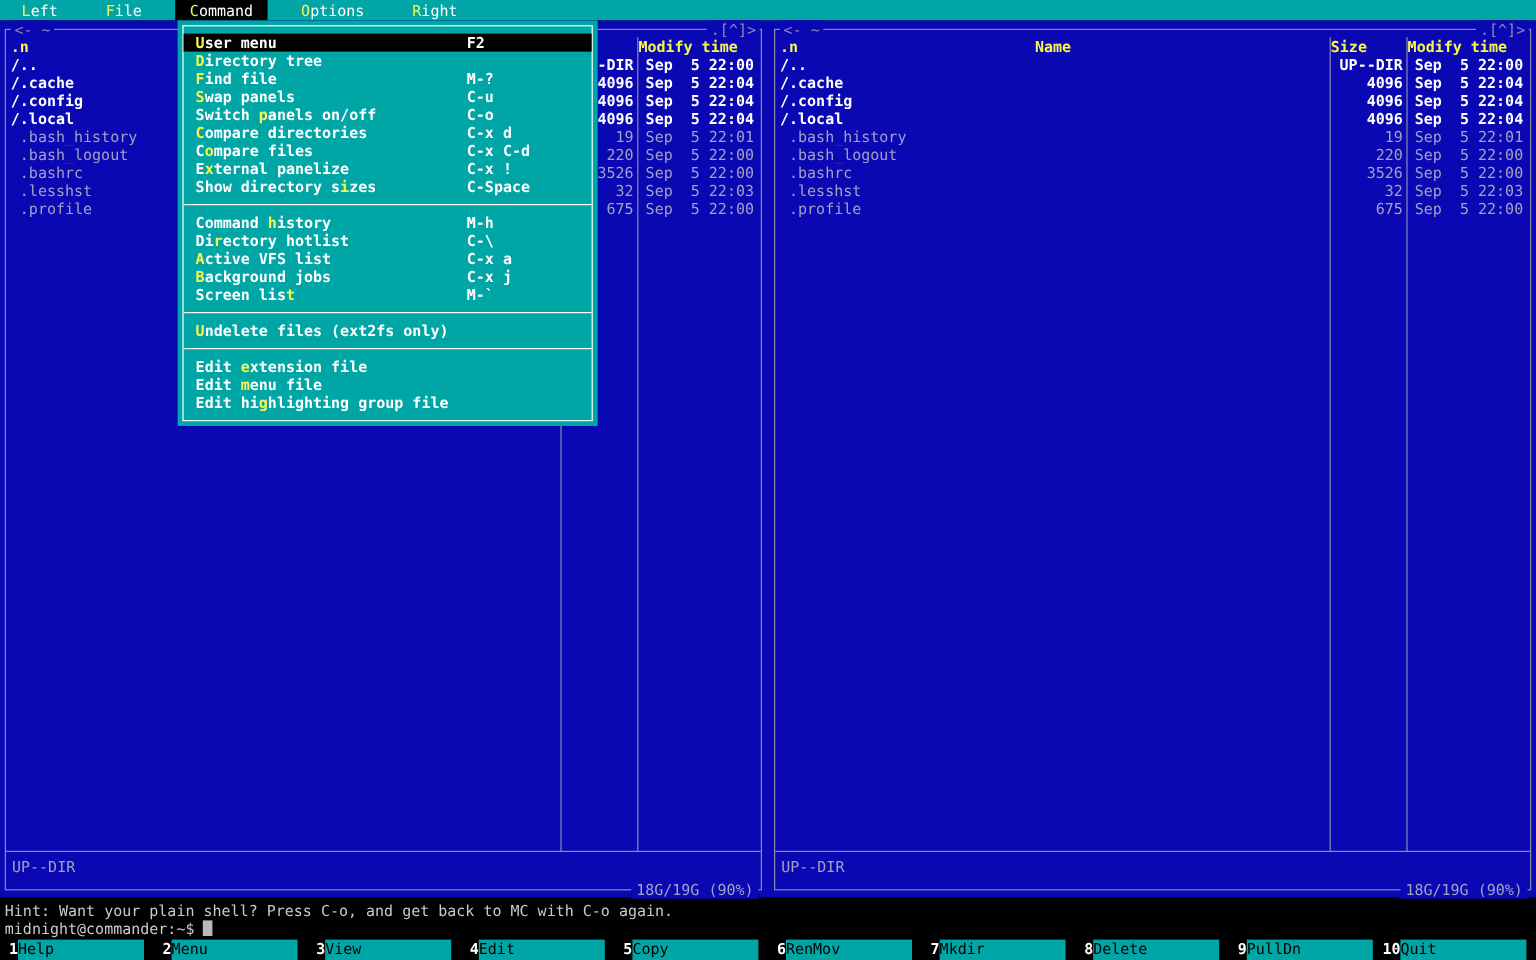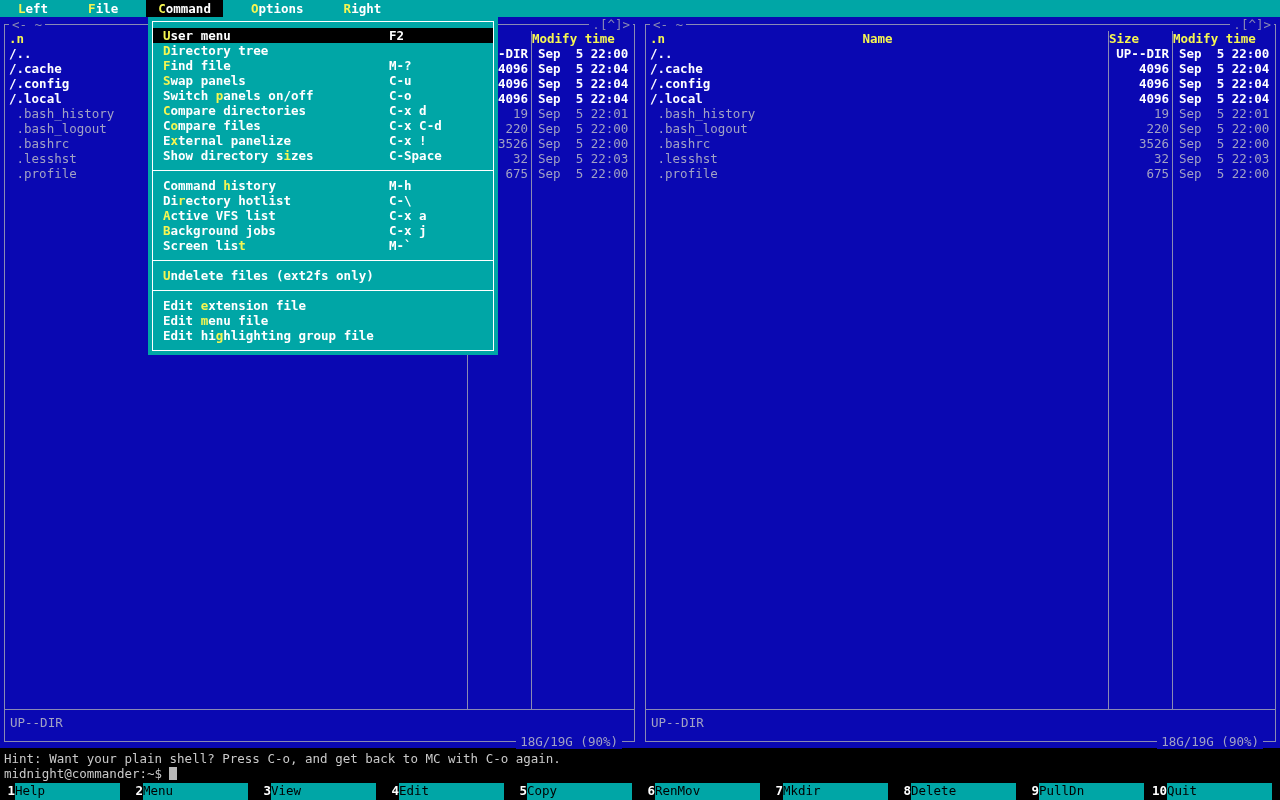--- a/index.html
+++ b/index.html
@@ -5,32 +5,32 @@
   :root{
     --blue:#0A08B2; --teal:#00A6A6; --yellow:#F6F651; --white:#FFFFFF;
     --gray:#A2A2C4; --border:#8A8AB4; --shell-text:#C9C9C9; --black:#000000;
   }
   *{box-sizing:border-box}
   body{margin:0;background:#222}
   .screen{position:relative;width:1280px;height:800px;background:#000;overflow:hidden;
     font-family:"DejaVu Sans Mono","Liberation Mono",monospace;font-size:12.5px;line-height:15px;cursor:default}
 
   
-  .menubar{height:17px;background:var(--teal);display:flex;padding-left:6px;color:var(--white);font-weight:bold}
+  .menubar{height:17px;background:var(--teal);display:flex;padding-left:6px;color:var(--white);font-weight:normal}
   .mb-item{padding:1px 12px 0;margin-right:16px;white-space:pre}
   .mb-item.selected{background:var(--black)}
   .hot{color:var(--yellow)}
 
   
   .main{height:731px;background:var(--blue);display:flex;gap:10px;padding:7px 4px 0}
   .panel{flex:1;height:718px;border:1px solid var(--border);position:relative;display:flex;
     flex-direction:column;padding-top:6px;color:var(--gray)}
   .corner-label{position:absolute;top:-8px;background:var(--blue);color:var(--border);white-space:pre;padding:0 3px}
   .tl{left:4px}.tr{right:1px}
-  .usage{position:absolute;bottom:-8px;right:12px;background:var(--blue);color:var(--gray);white-space:pre;padding:0 4px}
+  .usage{position:absolute;bottom:-8px;right:2px;background:var(--blue);color:var(--gray);white-space:pre;padding:0 4px}
   .vline{position:absolute;top:6px;bottom:31px;width:1px;background:var(--border)}
   .v1{right:166px}.v2{right:102px}
   .prow{display:grid;grid-template-columns:1fr 64px 102px;height:15px;white-space:pre;flex:none}
   .c-name{padding-left:4px;overflow:hidden}
   .c-size{text-align:right;padding-right:4px;overflow:hidden}
   .c-time{padding-left:6px;overflow:hidden}
   .phdr{color:var(--yellow);font-weight:bold}
   .phdr .c-name{position:relative;text-align:center;padding-left:0}
   .phdr .sort{position:absolute;left:4px;top:0}
   .phdr .c-size{text-align:left;padding-right:0}

